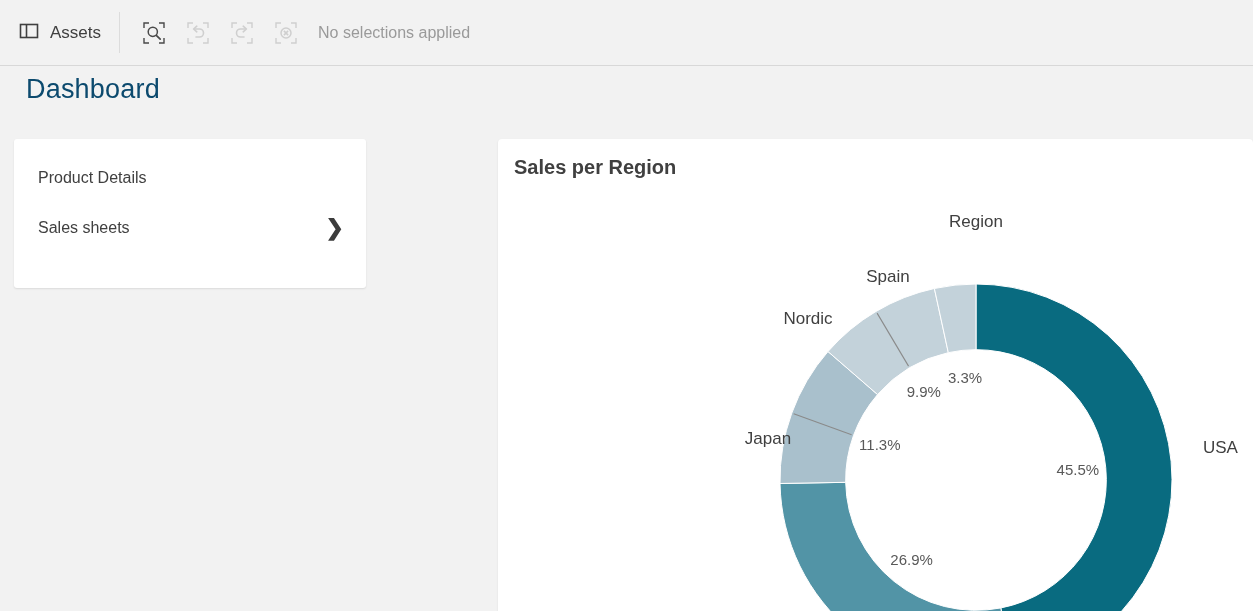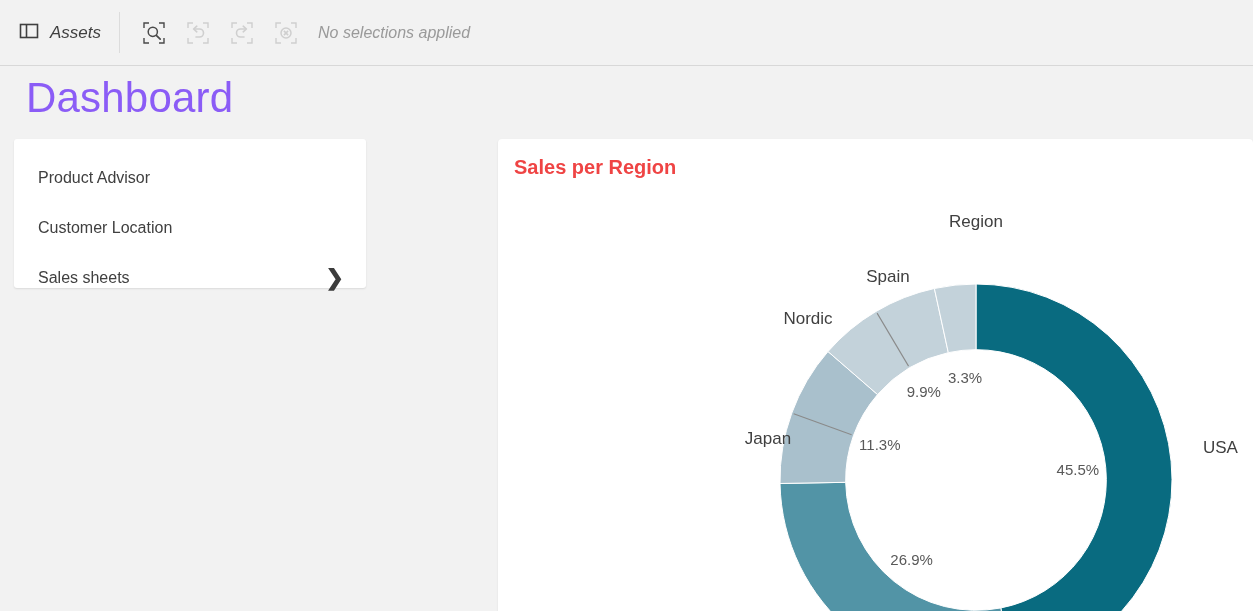--- a/index.html
+++ b/index.html
@@ -19,21 +19,20 @@
   #topbar {
     position: absolute;
     left: 0; top: 0;
     width: 1253px;
     height: 66px;
     background: #f2f2f2;
     border-bottom: 1px solid #d8d8d8;
     box-sizing: border-box;
     display: flex;
     align-items: stretch;
-    font-style: italic;
   }
   .tab {
     display: flex;
     align-items: center;
     gap: 10px;
     padding: 0 18px;
     height: 66px;
     box-sizing: border-box;
     cursor: pointer;
     font-size: 17px;
@@ -79,22 +78,22 @@
     color: #9a9a9a;
     align-self: center;
     white-space: nowrap;
   }
 
   
   #page-title {
     position: absolute;
     left: 26px;
     top: 74px;
-    font-size: 42px;
-    color: #8b5cf6;
+    font-size: 27px;
+    color: #0c4a6e;
     font-weight: normal;
     letter-spacing: 0.2px;
   }
 
   
   #nav-card {
     position: absolute;
     left: 14px;
     top: 139px;
     width: 352px;
@@ -133,21 +132,21 @@
     border-radius: 4px;
     box-shadow: 0 1px 2px rgba(0,0,0,0.10);
     overflow: hidden;
   }
   #chart-title {
     position: absolute;
     left: 16px;
     top: 17px;
     font-size: 20px;
     font-weight: bold;
-    color: #ef4444;
+    color: #404040;
   }
   #chart-svg {
     position: absolute;
     left: 0; top: 0;
   }
   .slice-pct {
     font-size: 15px;
     fill: #595959;
     font-family: "Liberation Sans", sans-serif;
   }
@@ -227,25 +226,21 @@
     </button>
   </div>
 
   <div id="selection-status">No selections applied</div>
 </div>
 
 <div id="page-title">Dashboard</div>
 
 <div id="nav-card">
   <div class="nav-item">
-    <span>Product Advisor</span>
-    <span class="chev"></span>
-  </div>
-  <div class="nav-item">
-    <span>Customer Location</span>
+    <span>Product Details</span>
     <span class="chev"></span>
   </div>
   <div class="nav-item">
     <span>Sales sheets</span>
     <span class="chev">❯</span>
   </div>
 </div>
 
 <div id="chart-card">
   <div id="chart-title">Sales per Region</div>

